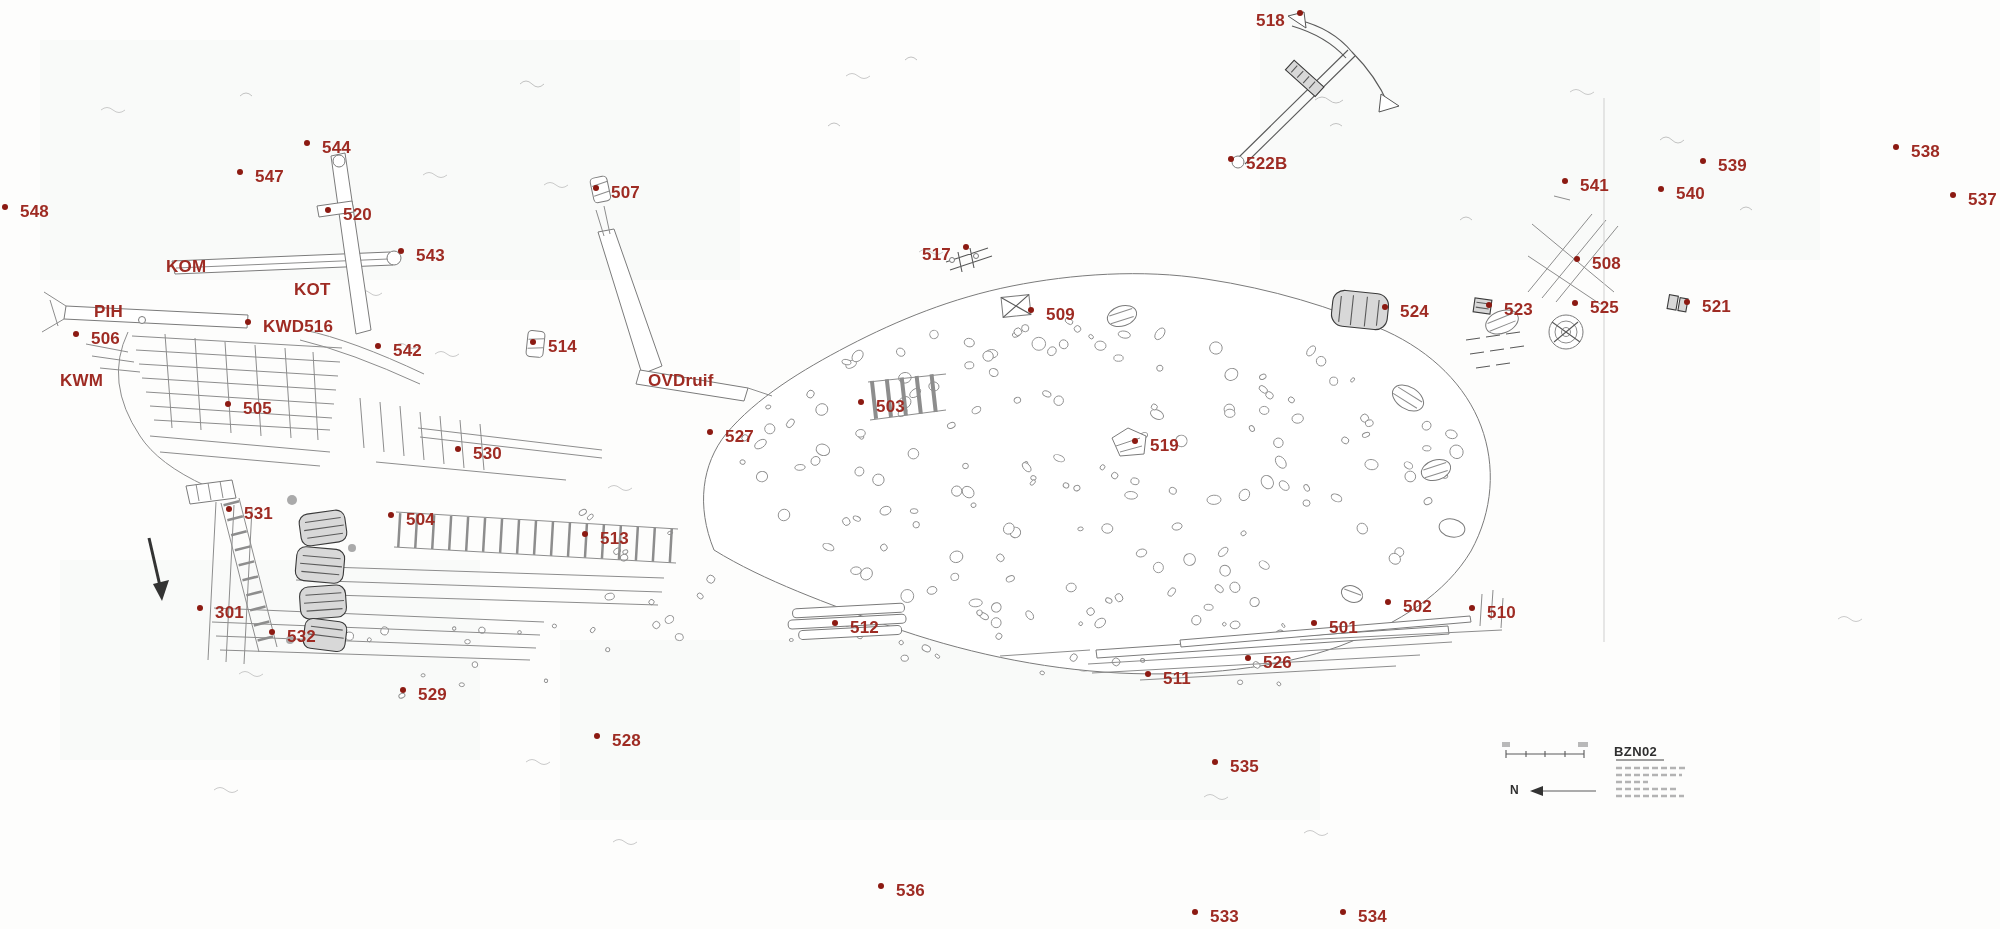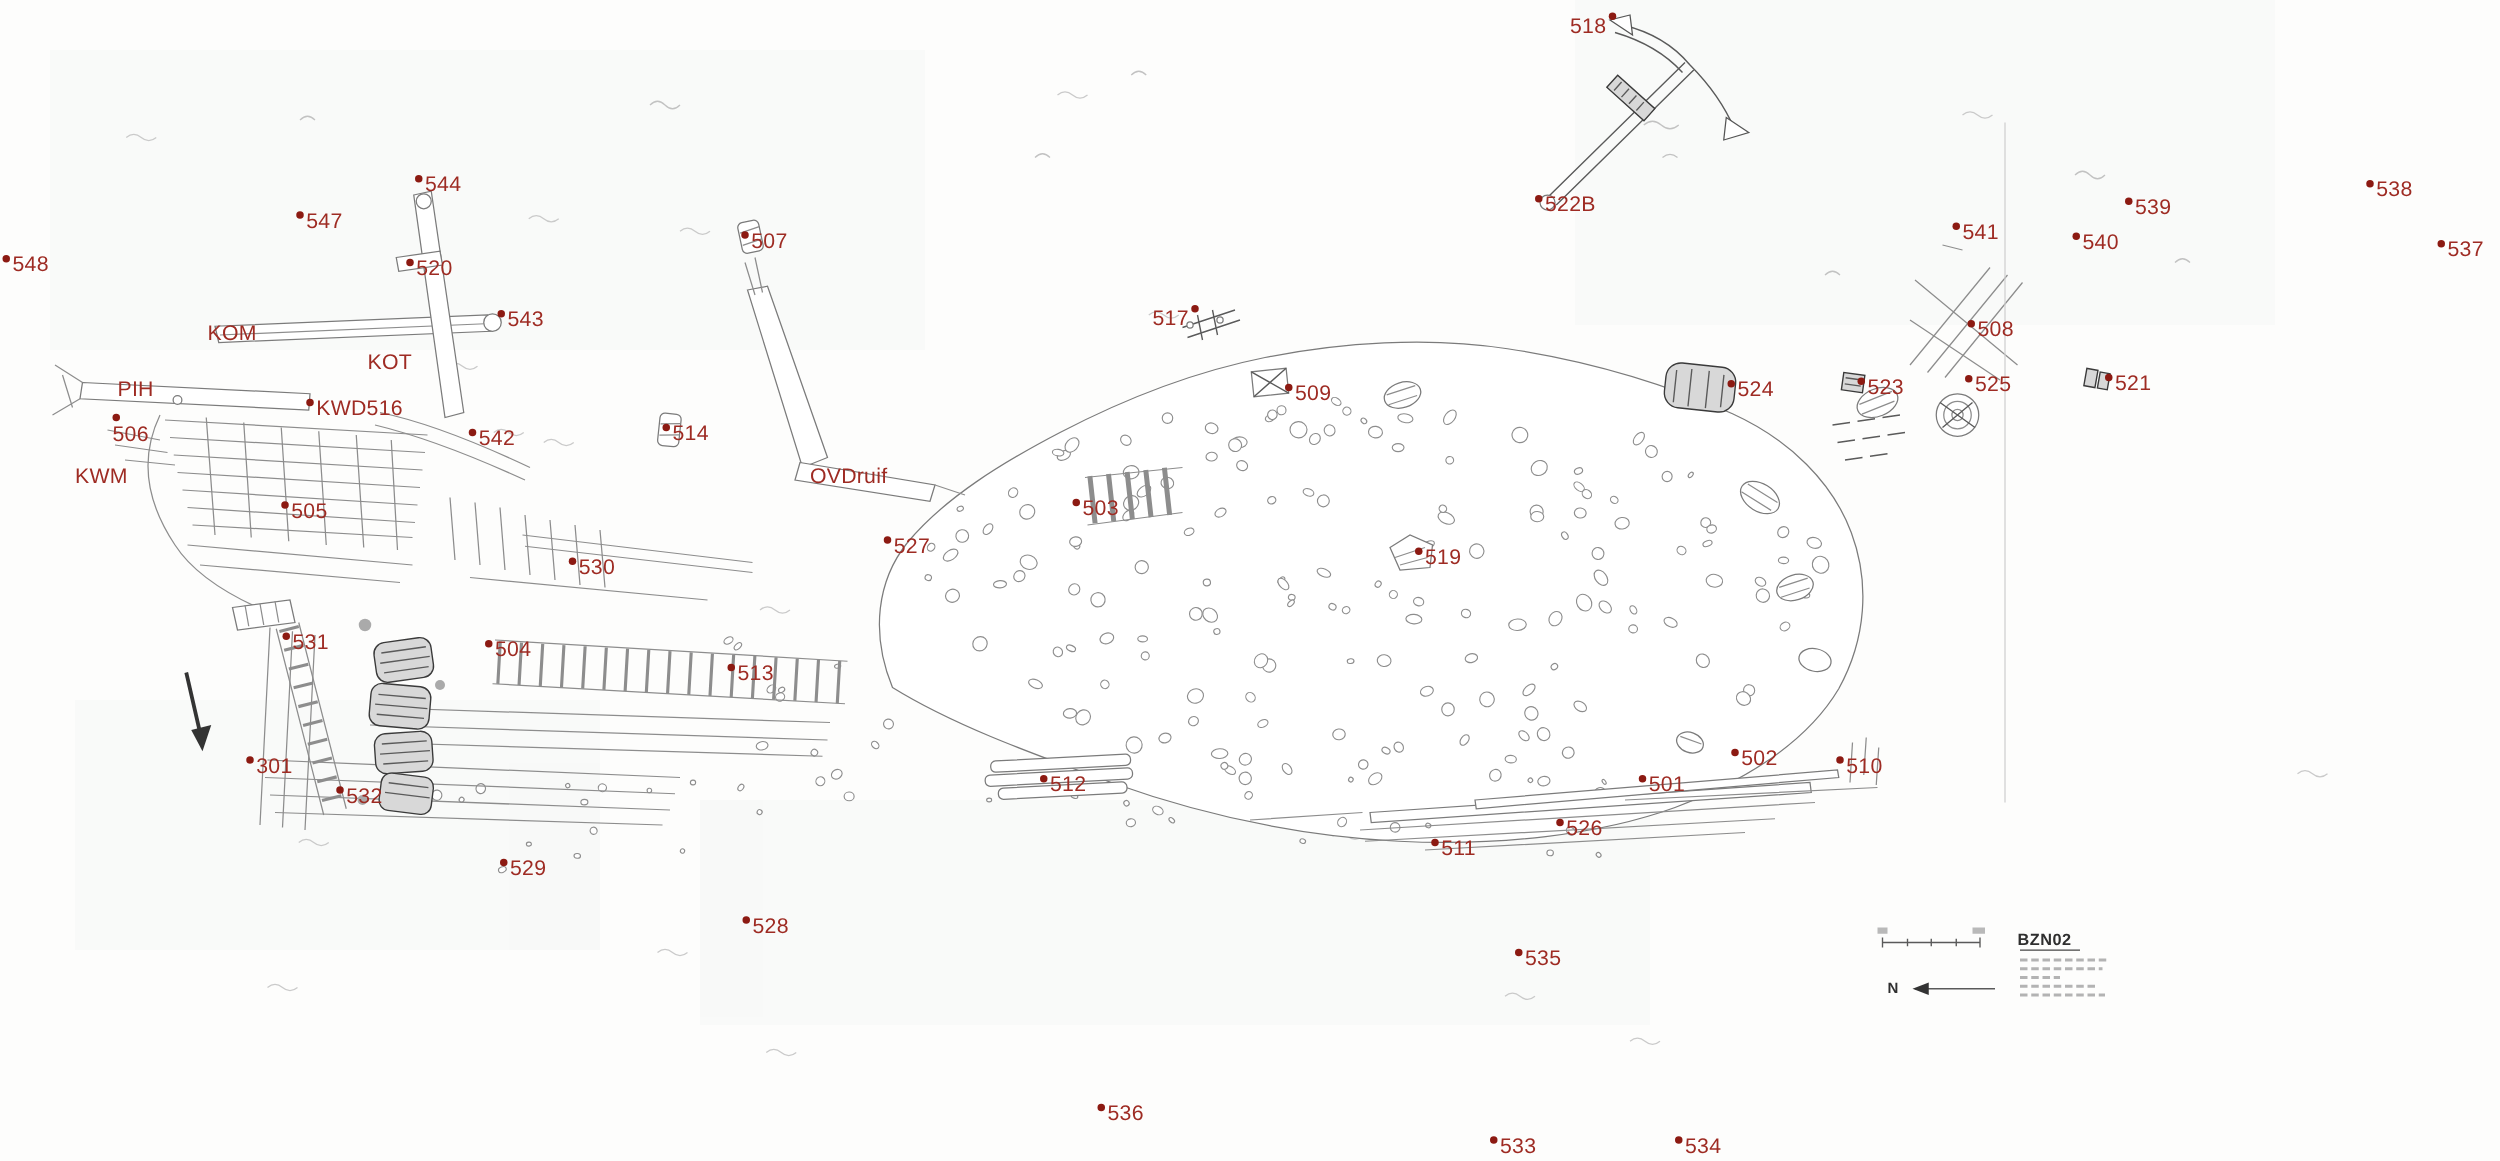--- a/index.html
+++ b/index.html
@@ -11,21 +11,21 @@
   .fw{fill:#fff;stroke:#7b7b7b;stroke-width:1;}
   .bar{fill:#d8d8d8;stroke:#3a3a3a;stroke-width:1.1;}
   .bars{fill:none;stroke:#8d8d8d;stroke-width:34;stroke-dasharray:2.5 14.5;}
   .bars2{fill:none;stroke:#8d8d8d;stroke-width:16;stroke-dasharray:2.5 13;}
   .bars3{fill:none;stroke:#8d8d8d;stroke-width:38;stroke-dasharray:4 11;}
   .wv{fill:none;stroke:#c2c2c2;stroke-width:1;}
   .tl{stroke:#b3b3b3;stroke-width:2.4;stroke-dasharray:6 3;fill:none;}
   #pebbles ellipse{fill:#fff;stroke:#8d8d8d;stroke-width:.9;}
   #debris path{fill:none;stroke:#cacaca;stroke-width:1;}
   .mlayer{position:absolute;left:0;top:0;width:2000px;height:929px;}
-  .marker{position:absolute;display:flex;gap:2px;align-items:flex-start;color:#9e2b23;font-weight:400;font-size:17px;letter-spacing:.2px;white-space:nowrap;line-height:1.05;}
+  .marker{position:absolute;display:flex;gap:12px;align-items:flex-start;color:#9e2b23;font-weight:700;font-size:17px;letter-spacing:.2px;white-space:nowrap;line-height:1.05;}
   .marker .dot{width:6px;height:6px;border-radius:50%;background:#8c1a12;margin-top:1px;flex:none;}
   .marker.rev{flex-direction:row-reverse;}
   .marker.rev .dot{margin-top:-2px;}
   .legend-code{position:absolute;left:1614px;top:744px;font-weight:700;font-size:13px;color:#2f2f2f;letter-spacing:.4px;}
   .north-label{position:absolute;left:1510px;top:783px;font-weight:700;font-size:12px;color:#2f2f2f;}
 </style>
 </head>
 <body>
 
 <div class="stage">
@@ -461,21 +461,21 @@
 
 <div class="mlayer">
       <div class="marker rev" style="left: 1256px; top: 12px;">
         <span class="dot"></span>
         <span class="lbl">518</span>
       </div>
       <div class="marker" style="left: 1228px; top: 155px;">
         <span class="dot"></span>
         <span class="lbl">522B</span>
       </div>
-      <div class="marker" style="left: 332px; top: 139px; text-align: center;">
+      <div class="marker" style="left: 304px; top: 139px; text-align: center;">
         <span class="dot"></span>
         <span class="lbl">544</span>
       </div>
       <div class="marker" style="left: 237px; top: 168px;">
         <span class="dot"></span>
         <span class="lbl">547</span>
       </div>
       <div class="marker" style="left: 2px; top: 203px; justify-content: center;">
         <span class="dot"></span>
         <span class="lbl">548</span>
@@ -506,21 +506,21 @@
         <span class="dot"></span>
         <span class="lbl">508</span>
       </div>
       <div class="marker" style="left: 94px; top: 303px;">
         <span class="lbl">PIH</span>
       </div>
       <div class="marker" style="left: 245px; top: 318px;">
         <span class="dot"></span>
         <span class="lbl">KWD516</span>
       </div>
-      <div class="marker" style="left: 90px; top: 330px; flex-direction: column;">
+      <div class="marker" style="left: 73px; top: 330px;">
         <span class="dot"></span>
         <span class="lbl">506</span>
       </div>
       <div class="marker" style="left: 1028px; top: 306px;">
         <span class="dot"></span>
         <span class="lbl">509</span>
       </div>
       <div class="marker" style="left: 1382px; top: 303px;">
         <span class="dot"></span>
         <span class="lbl">524</span>

